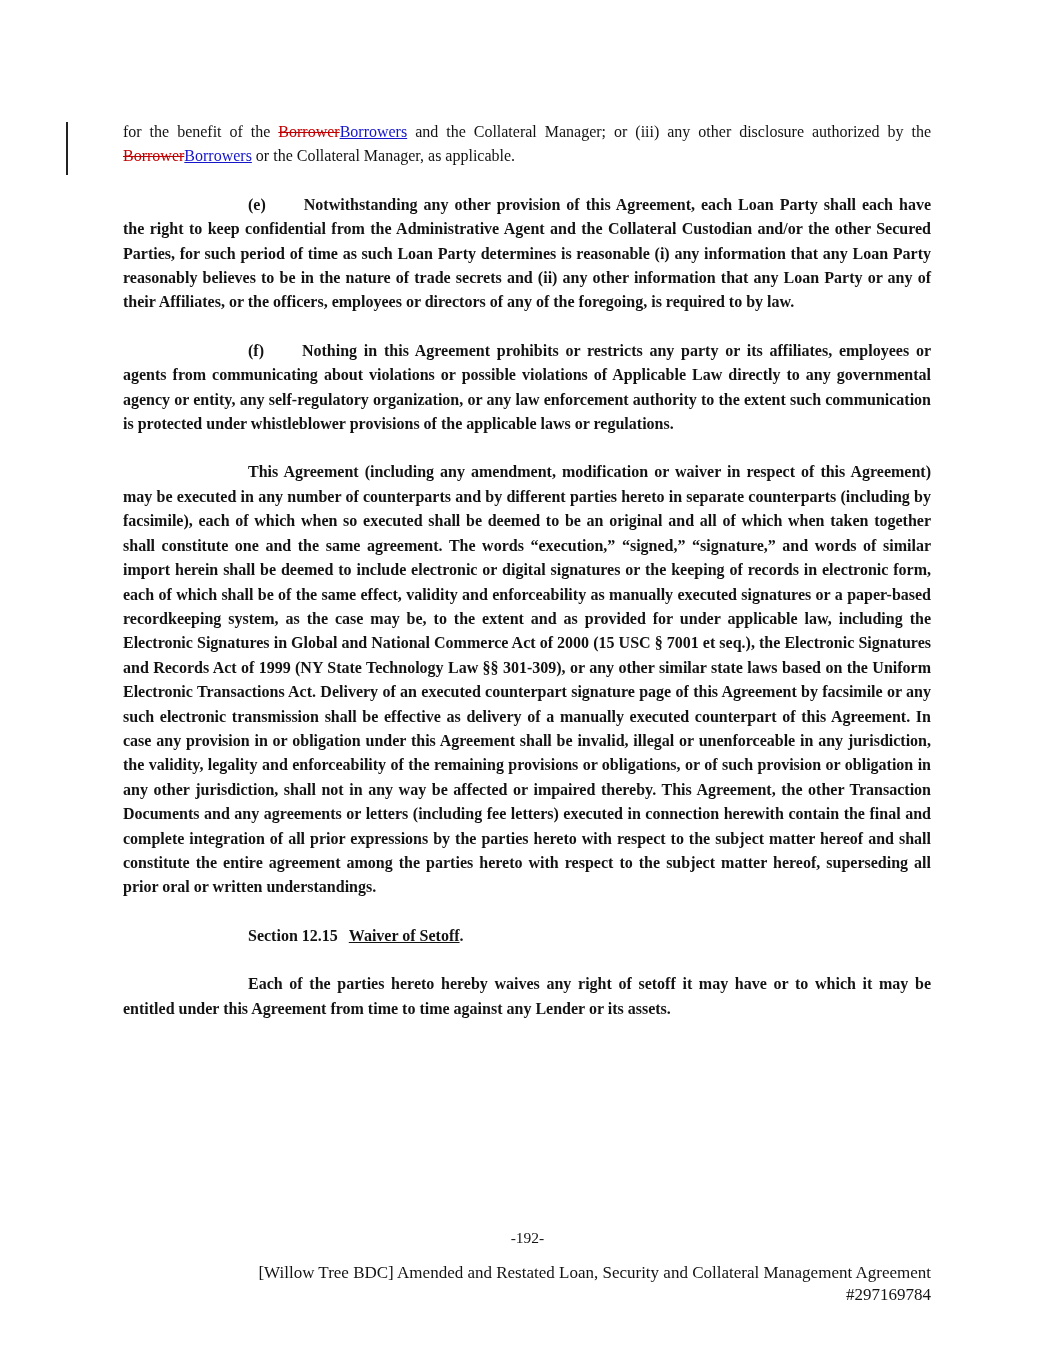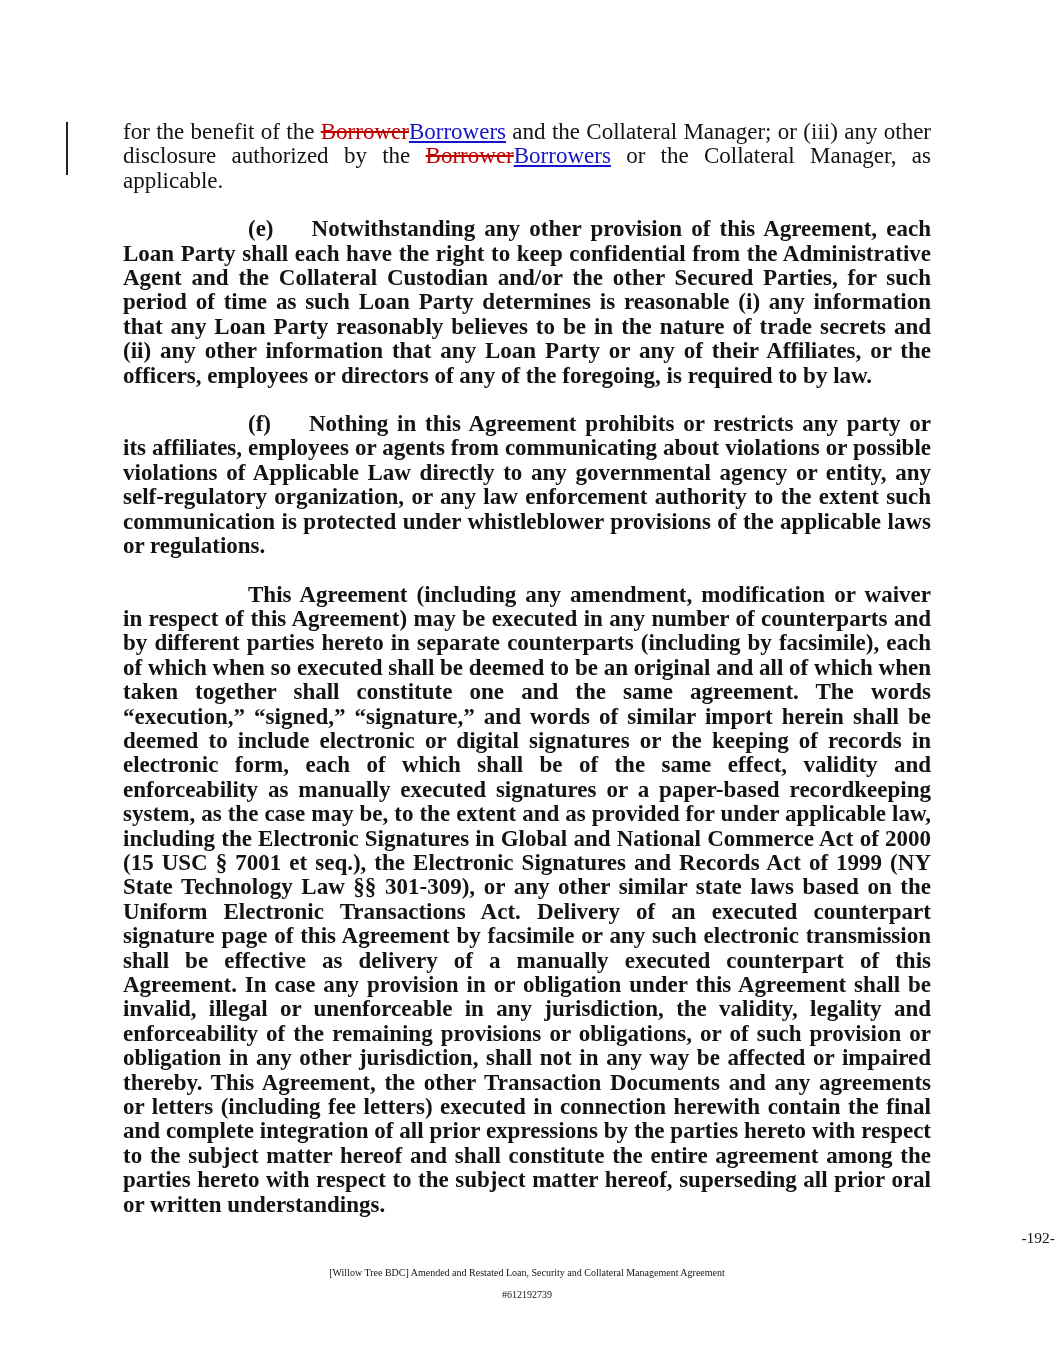--- a/index.html
+++ b/index.html
@@ -13,21 +13,21 @@
     color: #131313;
     font-family: "Liberation Serif", "DejaVu Serif", serif;
     position: relative;
     overflow: hidden;
   }
   .page-content {
     position: absolute;
     left: 123px;
     top: 120px;
     width: 808px;
-    font-size: 23px;
+    font-size: 16px;
     line-height: 24.4px;
     text-align: justify;
   }
   .para {
     margin: 0 0 24px 0;
   }
   .para.indent {
     text-indent: 125px;
     font-weight: bold;
   }
@@ -59,53 +59,55 @@
     top: 122px;
     width: 2px;
     height: 53px;
     background: #222222;
   }
   .page-number {
     position: absolute;
     top: 1228px;
     left: 0;
     width: 1055px;
-    text-align: right;
+    text-align: center;
     font-size: 15.5px;
     line-height: 20px;
   }
   .footer {
     position: absolute;
     top: 1262px;
     left: 123px;
     width: 808px;
-    font-size: 10px;
+    font-size: 17px;
     line-height: 22px;
-    text-align: center;
+    text-align: right;
   }
 </style>
 </head>
 <body>
 
 <div class="change-bar"></div>
 
 <div class="page-content">
 
   <p class="para"><span class="seg-normal">for the benefit of the </span><span class="seg-deleted">Borrower</span><span class="seg-inserted">Borrowers</span><span class="seg-normal"> and the Collateral Manager; or (iii) any other disclosure authorized by the </span><span class="seg-deleted">Borrower</span><span class="seg-inserted">Borrowers</span><span class="seg-normal"> or the Collateral Manager, as applicable.</span></p>
 
   <p class="para indent"><span>(e)</span><span class="tab"></span><span>Notwithstanding any other provision of this Agreement, each Loan Party shall each have the right to keep confidential from the Administrative Agent and the Collateral Custodian and/or the other Secured Parties, for such period of time as such Loan Party determines is reasonable (i) any information that any Loan Party reasonably believes to be in the nature of trade secrets and (ii) any other information that any Loan Party or any of their Affiliates, or the officers, employees or directors of any of the foregoing, is required to by law.</span></p>
 
   <p class="para indent"><span>(f)</span><span class="tab"></span><span>Nothing in this Agreement prohibits or restricts any party or its affiliates, employees or agents from communicating about violations or possible violations of Applicable Law directly to any governmental agency or entity, any self-regulatory organization, or any law enforcement authority to the extent such communication is protected under whistleblower provisions of the applicable laws or regulations.</span></p>
 
 
   <p class="para indent"><span>This Agreement (including any amendment, modification or waiver in respect of this Agreement) may be executed in any number of counterparts and by different parties hereto in separate counterparts (including by facsimile), each of which when so executed shall be deemed to be an original and all of which when taken together shall constitute one and the same agreement. The words “execution,” “signed,” “signature,” and words of similar import herein shall be deemed to include electronic or digital signatures or the keeping of records in electronic form, each of which shall be of the same effect, validity and enforceability as manually executed signatures or a paper-based recordkeeping system, as the case may be, to the extent and as provided for under applicable law, including the Electronic Signatures in Global and National Commerce Act of 2000 (15 USC § 7001 et seq.), the Electronic Signatures and Records Act of 1999 (NY State Technology Law §§ 301-309), or any other similar state laws based on the Uniform Electronic Transactions Act. Delivery of an executed counterpart signature page of this Agreement by facsimile or any such electronic transmission shall be effective as delivery of a manually executed counterpart of this Agreement. In case any provision in or obligation under this Agreement shall be invalid, illegal or unenforceable in any jurisdiction, the validity, legality and enforceability of the remaining provisions or obligations, or of such provision or obligation in any other jurisdiction, shall not in any way be affected or impaired thereby. This Agreement, the other Transaction Documents and any agreements or letters (including fee letters) executed in connection herewith contain the final and complete integration of all prior expressions by the parties hereto with respect to the subject matter hereof and shall constitute the entire agreement among the parties hereto with respect to the subject matter hereof, superseding all prior oral or written understandings.</span></p>
 
+  <p class="para indent"><span>Section 12.15</span><span class="heading-gap"></span><span class="heading-title">Waiver of Setoff</span><span>.</span></p>
 
+  <p class="para indent"><span>Each of the parties hereto hereby waives any right of setoff it may have or to which it may be entitled under this Agreement from time to time against any Lender or its assets.</span></p>
 
 
 </div>
 
 <div class="page-number">-192-</div>
 
 <div class="footer">
   <div>[Willow Tree BDC] Amended and Restated Loan, Security and Collateral Management Agreement</div>
-  <div>#612192739</div>
+  <div>#297169784</div>
 </div>
 
 </body></html>

